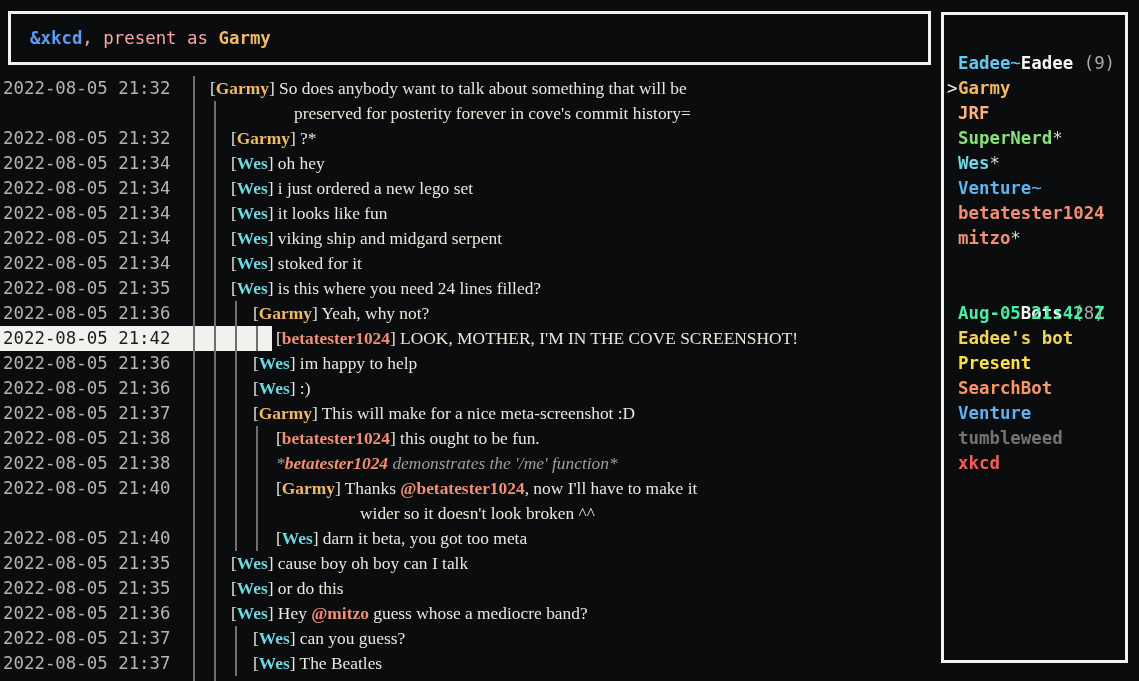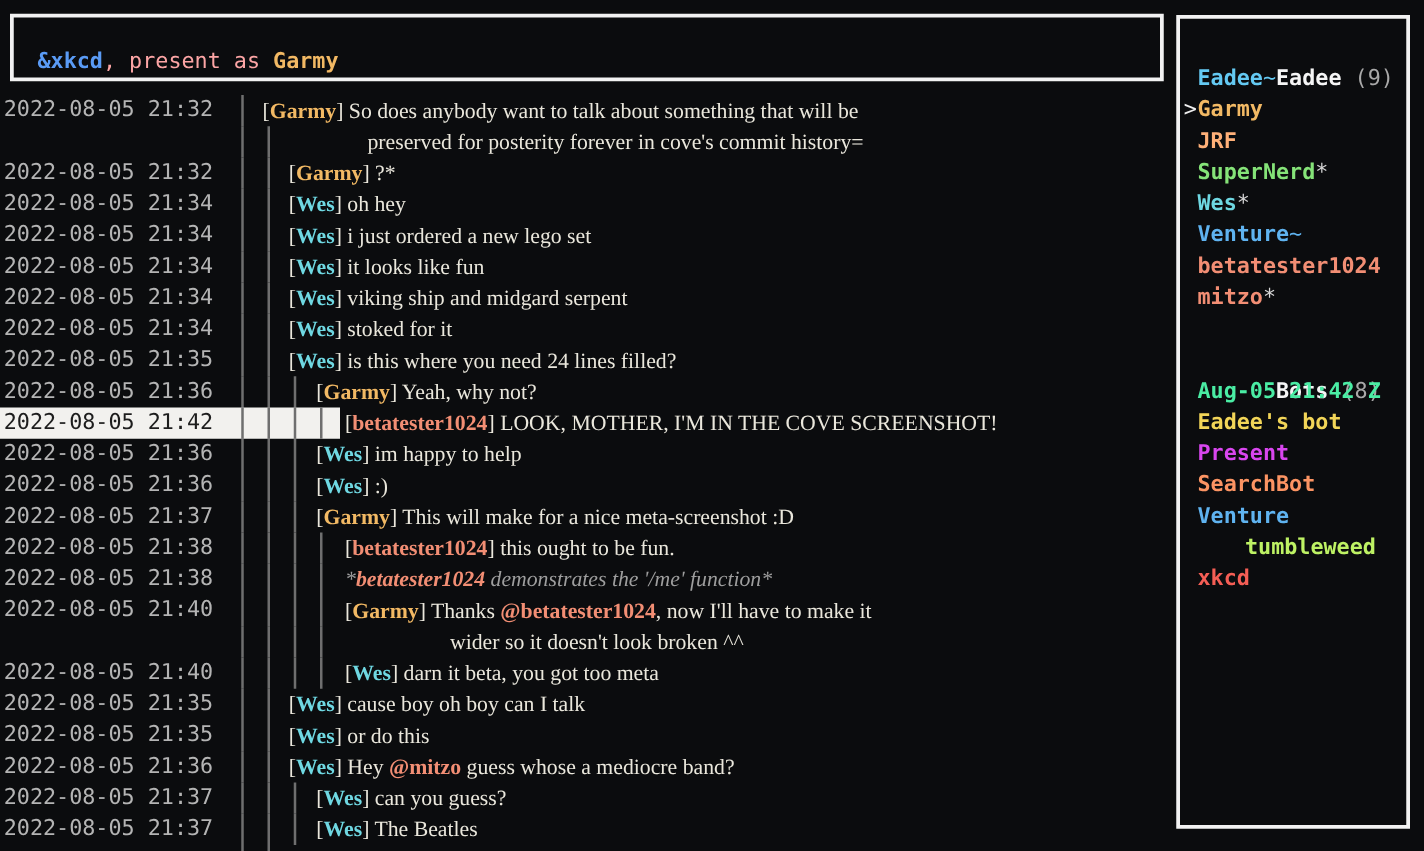--- a/index.html
+++ b/index.html
@@ -6,21 +6,21 @@
   body {
     width:1139px; height:681px; overflow:hidden; position:relative;
     background:#0b0c0e;
     font-family:"DejaVu Sans Mono", monospace;
     font-size:17.4px; line-height:25px;
     color:#eae7dc;
   }
   #header-box {
     position:absolute; left:8px; top:11px; width:898px; height:48px;
     border:3px solid #f2f2f2; padding-left:19px;
-    display:flex; align-items:flex-end; white-space:pre;
+    display:flex; align-items:center; white-space:pre;
   }
   #side-panel {
     position:absolute; left:941px; top:12px; width:181px; height:645px;
     border:3px solid #f2f2f2;
   }
   #side-inner { padding-top:11px; }
   .prow { position:relative; height:25px; line-height:25px; padding-left:14px; white-space:pre; }
   .prow .cursor { position:absolute; left:3px; top:0; color:#f0f0f0; }
   .section-gap { height:25px; }
   #chat { position:absolute; left:0; top:76px; width:939px; }
@@ -82,20 +82,20 @@
         <div class="prow"><span class="b" style="color: rgb(242, 142, 116);">betatester1024</span></div>
         <div class="prow"><span class="b" style="color: rgb(242, 142, 116); margin-top: 19px;">mitzo</span><span style="color: rgb(213, 213, 213);">*</span></div>
       </div>
     <div class="section-gap"></div>
     <div class="prow">
       <span class="b" style="color:#f5f5f5">Bots</span><span> </span><span style="color:#a9a9a9">(8)</span>
     </div>
     <div id="bots-list">
         <div class="prow"><span class="b" style="color: rgb(74, 237, 164);">Aug-05 21:42 Z</span></div>
         <div class="prow"><span class="b" style="color: rgb(242, 213, 88);">Eadee's bot</span></div>
-        <div class="prow"><span class="b" style="color: #d946ef;">Present</span></div>
+        <div class="prow"><span class="b" style="color: #fde047;">Present</span></div>
         <div class="prow"><span class="b" style="color: rgb(252, 148, 99);">SearchBot</span></div>
         <div class="prow"><span class="b" style="color: rgb(95, 179, 240);">Venture</span></div>
-        <div class="prow"><span class="b" style="color: #bef264; margin-left: 38px;">tumbleweed</span></div>
+        <div class="prow"><span class="b" style="color: #737373;">tumbleweed</span></div>
         <div class="prow"><span class="b" style="color: rgb(245, 94, 85);">xkcd</span></div>
       </div>
   </div>
 </div>
 
 </body></html>

